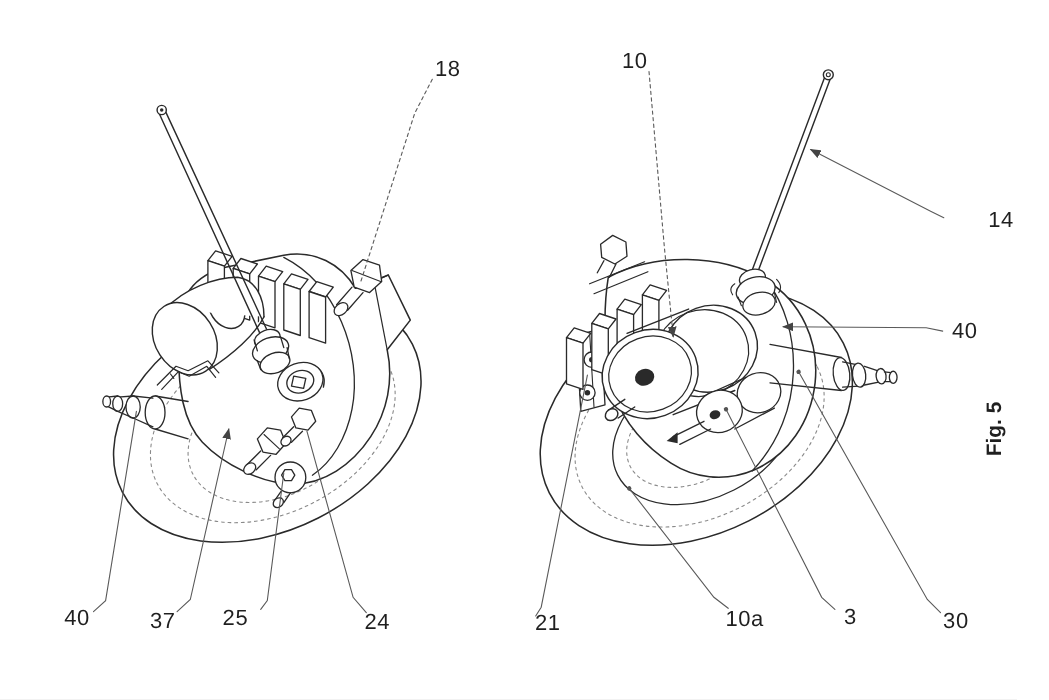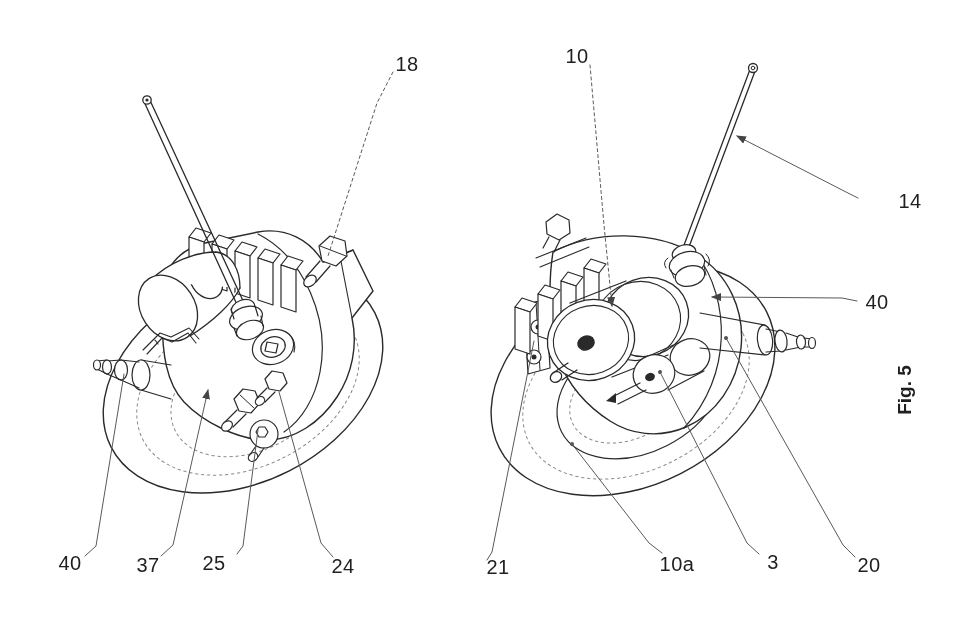--- a/index.html
+++ b/index.html
@@ -233,16 +233,16 @@
   <span class="ref-label" style="left:577px;top:56px">10</span>
   <span class="ref-label" style="left:910px;top:201px">14</span>
   <span class="ref-label" style="left:877px;top:302px">40</span>
   <span class="ref-label" style="left:70px;top:563px">40</span>
   <span class="ref-label" style="left:148px;top:565px">37</span>
   <span class="ref-label" style="left:214px;top:563px">25</span>
   <span class="ref-label" style="left:343px;top:566px">24</span>
   <span class="ref-label" style="left:498px;top:567px">21</span>
   <span class="ref-label" style="left:677px;top:564px">10a</span>
   <span class="ref-label" style="left:773px;top:562px">3</span>
-  <span class="ref-label" style="left:869px;top:565px">20</span>
+  <span class="ref-label" style="left:869px;top:565px">30</span>
 
   <span class="fig-caption" style="left:905px;top:390px">Fig. 5</span>
 </div>
 
 </body></html>

